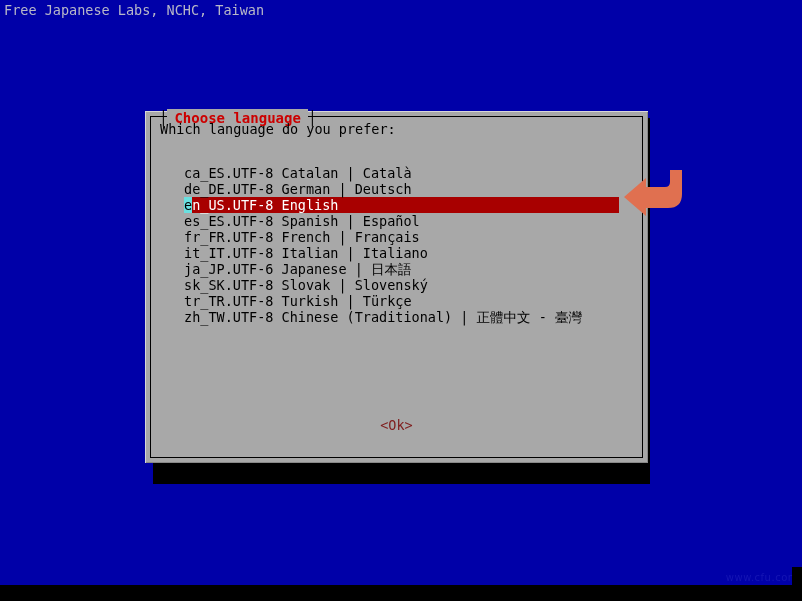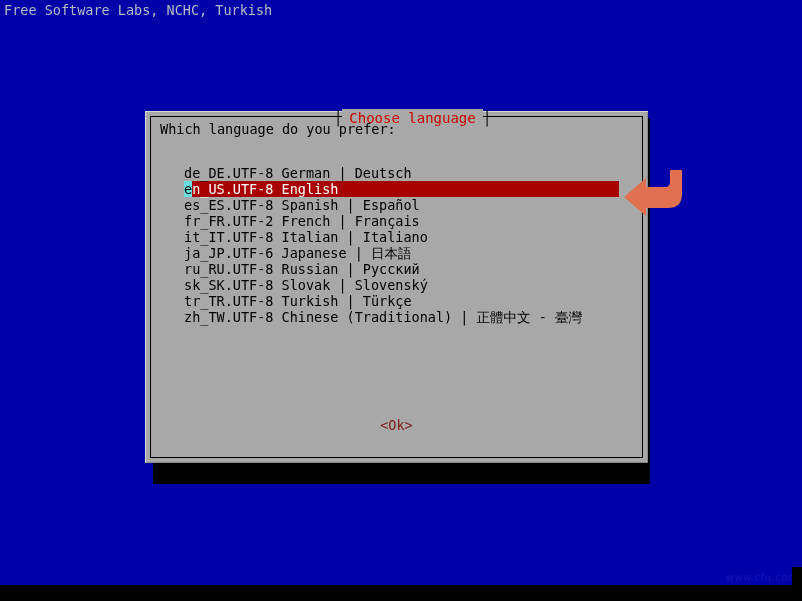--- a/index.html
+++ b/index.html
@@ -77,25 +77,25 @@
     left: 5px;
     top: 5px;
     right: 5px;
     bottom: 5px;
     border: 1px solid #000000;
     background: #a8a8a8;
   }
   
   #title-wrap {
     position: absolute;
-    left: 16px;
+    left: 8px;
     top: -10px;
     width: 100%;
-    text-align: center;
     pointer-events: none;
+    font-weight: bold;
   }
   #title-wrap .bar {
     display: inline-block;
     color: #000000;
     font-size: 14px;
     vertical-align: middle;
   }
   #dialog-title {
     display: inline-block;
     color: #cc0000;
@@ -176,41 +176,41 @@
     width: 70px;
     height: 50px;
     z-index: 40;
   }
 </style>
 </head>
 <body>
 
 <div id="screen">
 
-  <div id="banner">Free Software Labs, NCHC, Turkish</div>
+  <div id="banner">Free Japanese Labs, NCHC, Taiwan</div>
 
   <div id="dialog-shadow"></div>
 
   <div id="dialog-outer">
     <div id="dialog-frame">
 
       <div id="title-wrap">
         <span class="bar">│</span><span id="dialog-title">Choose language</span><span class="bar">│</span>
       </div>
 
       <div id="prompt">Which language do you prefer:</div>
 
       <div id="lang-list">
+          <div class="lang-row"><span class="txt">ca_ES.UTF-8 Catalan | Català</span></div>
           <div class="lang-row"><span class="txt">de_DE.UTF-8 German | Deutsch</span></div>
           <div class="lang-row selected"><span class="hl"></span><span class="txt"><span class="cursorchar">e</span>n_US.UTF-8 English</span></div>
           <div class="lang-row"><span class="txt">es_ES.UTF-8 Spanish | Español</span></div>
-          <div class="lang-row"><span class="txt">fr_FR.UTF-2 French | Français</span></div>
+          <div class="lang-row"><span class="txt">fr_FR.UTF-8 French | Français</span></div>
           <div class="lang-row"><span class="txt">it_IT.UTF-8 Italian | Italiano</span></div>
           <div class="lang-row"><span class="txt">ja_JP.UTF-6 Japanese | 日本語</span></div>
-          <div class="lang-row"><span class="txt">ru_RU.UTF-8 Russian | Русский</span></div>
           <div class="lang-row"><span class="txt">sk_SK.UTF-8 Slovak | Slovenský</span></div>
           <div class="lang-row"><span class="txt">tr_TR.UTF-8 Turkish | Türkçe</span></div>
           <div class="lang-row"><span class="txt">zh_TW.UTF-8 Chinese (Traditional) | 正體中文 - 臺灣</span></div>
         </div>
 
       <div id="ok-row">
         <span id="ok-button">&lt;Ok&gt;</span>
       </div>
 
     </div>

